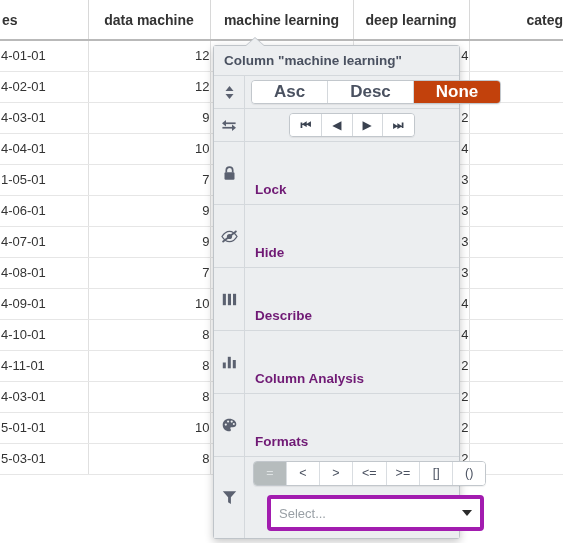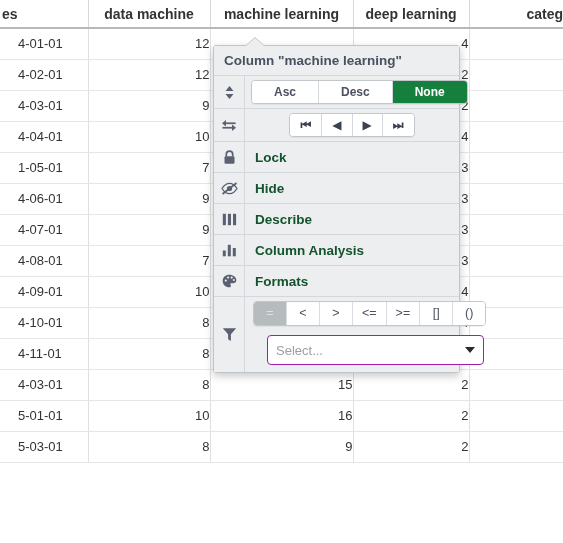--- a/index.html
+++ b/index.html
@@ -16,21 +16,21 @@
   .grid{
     position:absolute;left:0;top:0;width:563px;
     border-collapse:collapse;
     table-layout:fixed;
   }
   .grid td,.grid th{
     padding:0;margin:0;
     box-sizing:border-box;
   }
 
-  .hdr-row{height:28px;padding-left:48px;}
+  .hdr-row{height:40px;padding-left:48px;}
   .hdr{
     background:#ffffff;
     border-bottom:2px solid #b9b9b9;
     border-right:1px solid #d8d8d8;
     color:#333;
     font-weight:bold;
     font-size:14px;
     text-align:center;
     vertical-align:middle;
     white-space:nowrap;
@@ -45,21 +45,21 @@
     border-bottom:1px solid #e6e6e6;
     border-right:1px solid #e0e0e0;
     text-align:right;
     vertical-align:middle;
     padding:0 8px;
     font-size:13px;
     color:#333;
     white-space:nowrap;
     overflow:hidden;
   }
-  .cell.date{text-align:left;padding-left:18px;}
+  .cell.date{text-align:left;padding-left:1px;}
   .cell.last{border-right:none;}
 
   
   .c0{width:88px;}
   .c1{width:122px;}
   .c2{width:143px;}
   .c3{width:116px;}
   .c4{width:94px;}
 
   
@@ -109,43 +109,44 @@
     color:#5b6170;
   }
   .pbody{
     flex:1;
     display:flex;align-items:center;
     padding:4px 6px;
     min-height:22px;
   }
   .pbody.label{
     font-weight:bold;
-    color:#14532d;
+    color:#701a75;
     padding-left:10px;
     font-size:13.5px;
+    margin-top:32px;
   }
 
   
   .btn-group{display:flex;margin-left:auto;margin-right:4px;
     border:1px solid #c2c7cc;border-radius:4px;overflow:hidden;
     box-shadow:0 1px 1px rgba(0,0,0,.06);}
   .btn-group.center{margin-left:auto;margin-right:auto;}
   .gbtn{
     background:#ffffff;
     border-right:1px solid #d4d8dc;
     padding:3px 22px;
-    font-size:12px;
+    font-size:17px;
     font-weight:bold;
     color:#4a5160;
     line-height:16px;
     text-align:center;
     white-space:nowrap;
   }
   .gbtn:last-child{border-right:none;}
-  .gbtn.active{background:#15803d;color:#ffffff;}
+  .gbtn.active{background:#c2410c;color:#ffffff;}
   .gbtn.nav{padding:3px 10px;color:#3a4250;font-size:12px;}
 
   
   .op-group{display:flex;margin-left:2px;
     border:1px solid #c2c7cc;border-radius:4px;overflow:hidden;
     box-shadow:0 1px 1px rgba(0,0,0,.06);}
   .opbtn{
     background:#ffffff;
     border-right:1px solid #d9dde1;
     padding:3px 9px;
@@ -157,21 +158,21 @@
     font-family:"Liberation Sans","DejaVu Sans",sans-serif;
   }
   .opbtn:last-child{border-right:none;}
   .opbtn.active{background:#b6bcbd;color:#dfe3e4;}
 
   .filter-wrap{display:flex;flex-direction:column;flex:1;}
   .select-row{padding:5px 8px 7px 22px;}
   .fake-select{
     display:flex;align-items:center;
     background:#ffffff;
-    border:1px solid #a21caf;
+    border:4px solid #a21caf;
     border-radius:4px;
     padding:4px 8px;
     height:20px;
     color:#9aa0a6;
     font-size:13px;
   }
   .fake-select .caret{
     margin-left:auto;
     width:0;height:0;
     border-left:5px solid transparent;

